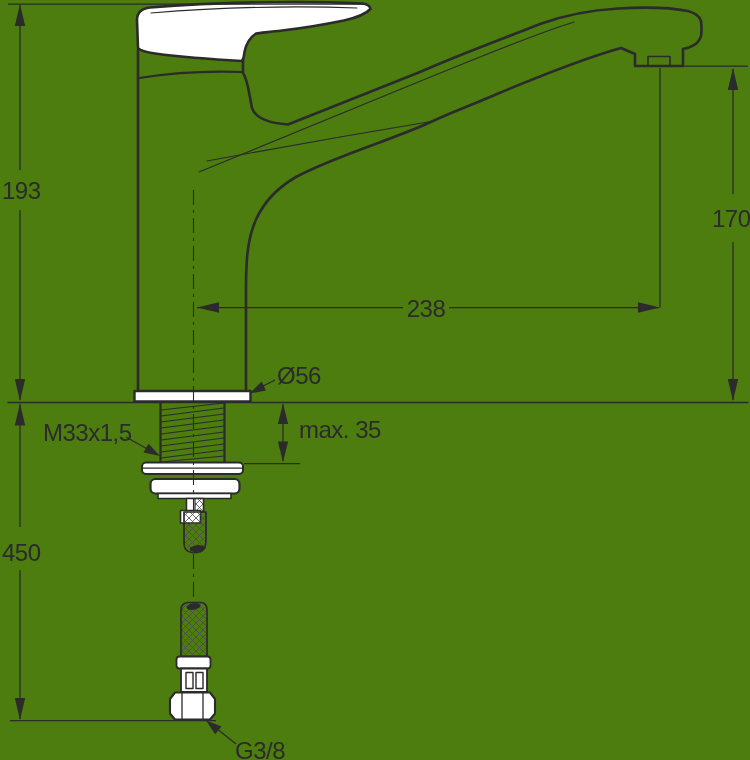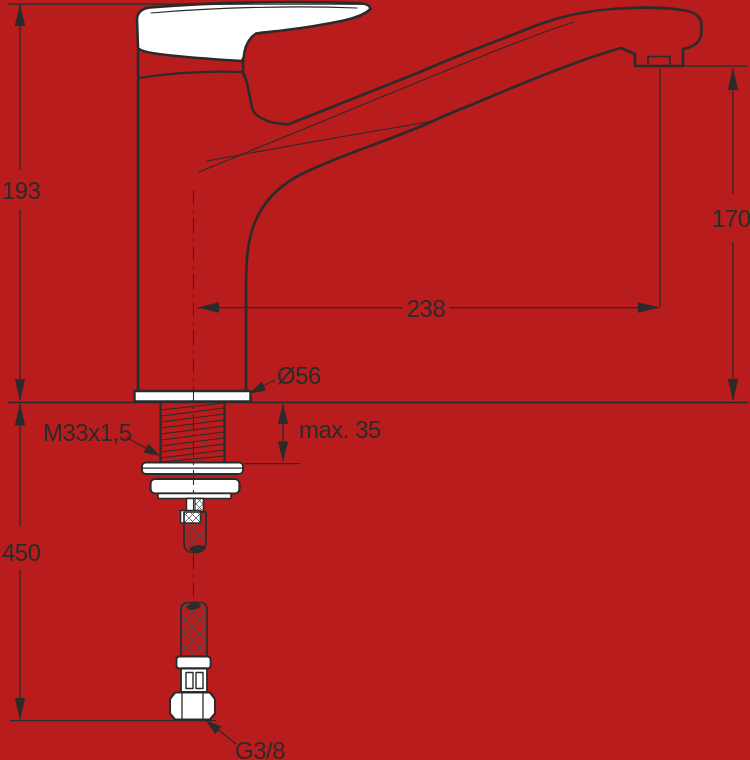--- a/index.html
+++ b/index.html
@@ -4,21 +4,21 @@
 <style>
   html, body {
     margin: 0;
     padding: 0;
     background: #ffffff;
   }
   .stage {
     position: relative;
     width: 750px;
     height: 760px;
-    background: #b91c1c;
+    background: #4d7c0f;
     overflow: hidden;
   }
   svg {
     display: block;
   }
   .dim-text {
     font-family: "Liberation Sans", "DejaVu Sans", sans-serif;
     font-size: 24px;
     letter-spacing: -0.5px;
     fill: #2b2b2b;

